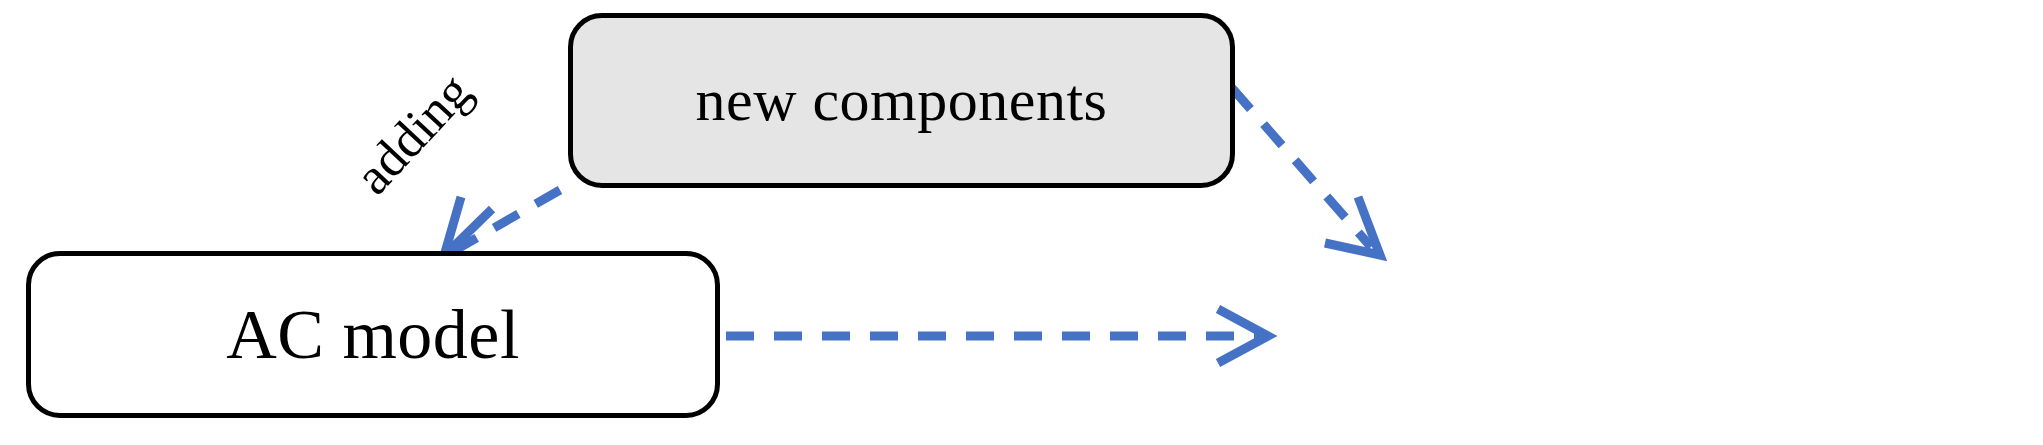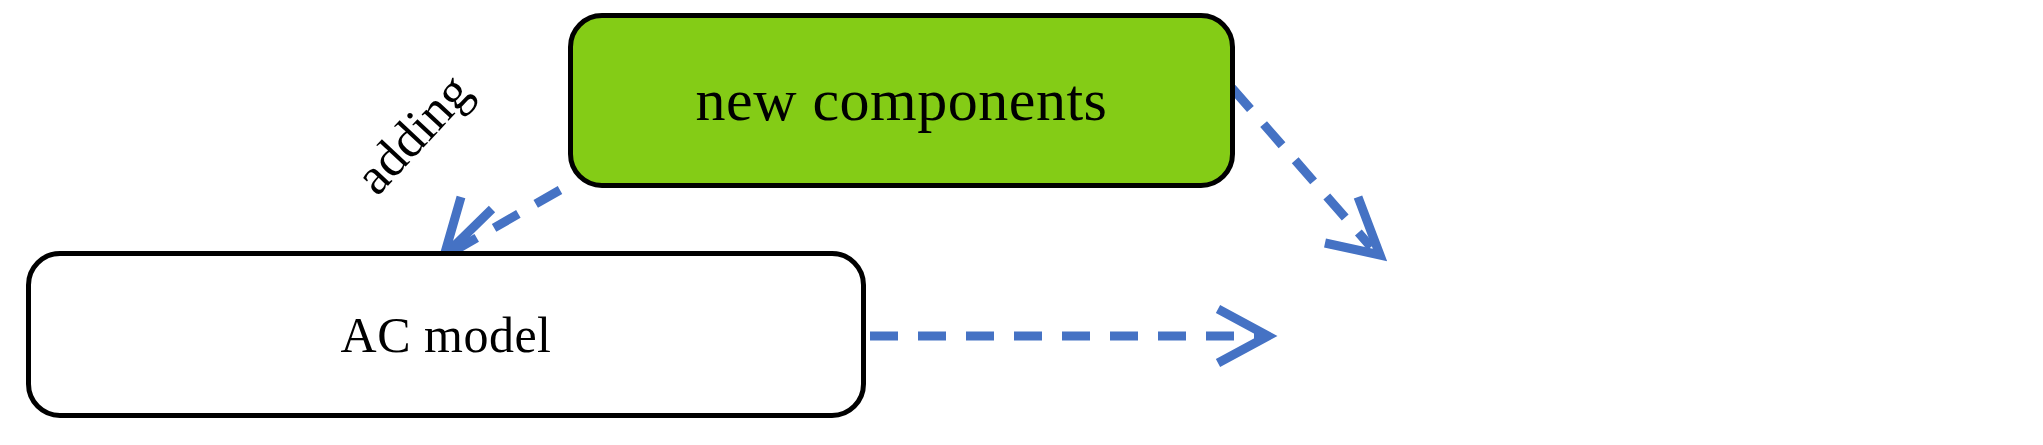--- a/index.html
+++ b/index.html
@@ -29,30 +29,30 @@
     font-family: "Liberation Serif", serif;
     color: #000000;
     white-space: nowrap;
     letter-spacing: 0.5px;
   }
   #node-new-components {
     left: 568px;
     top: 13px;
     width: 667px;
     height: 175px;
-    background: #84cc16;
+    background: #e5e5e5;
     font-size: 60px;
   }
   #node-ac-model {
     left: 26px;
     top: 251px;
-    width: 840px;
+    width: 694px;
     height: 167px;
     background: #ffffff;
-    font-size: 50px;
+    font-size: 70px;
   }
   #node-ac-model-extension {
     left: 1274px;
     top: 259px;
     width: 745px;
     height: 159px;
     background: #ffffff;
     font-size: 62px;
   }
   #edges {

